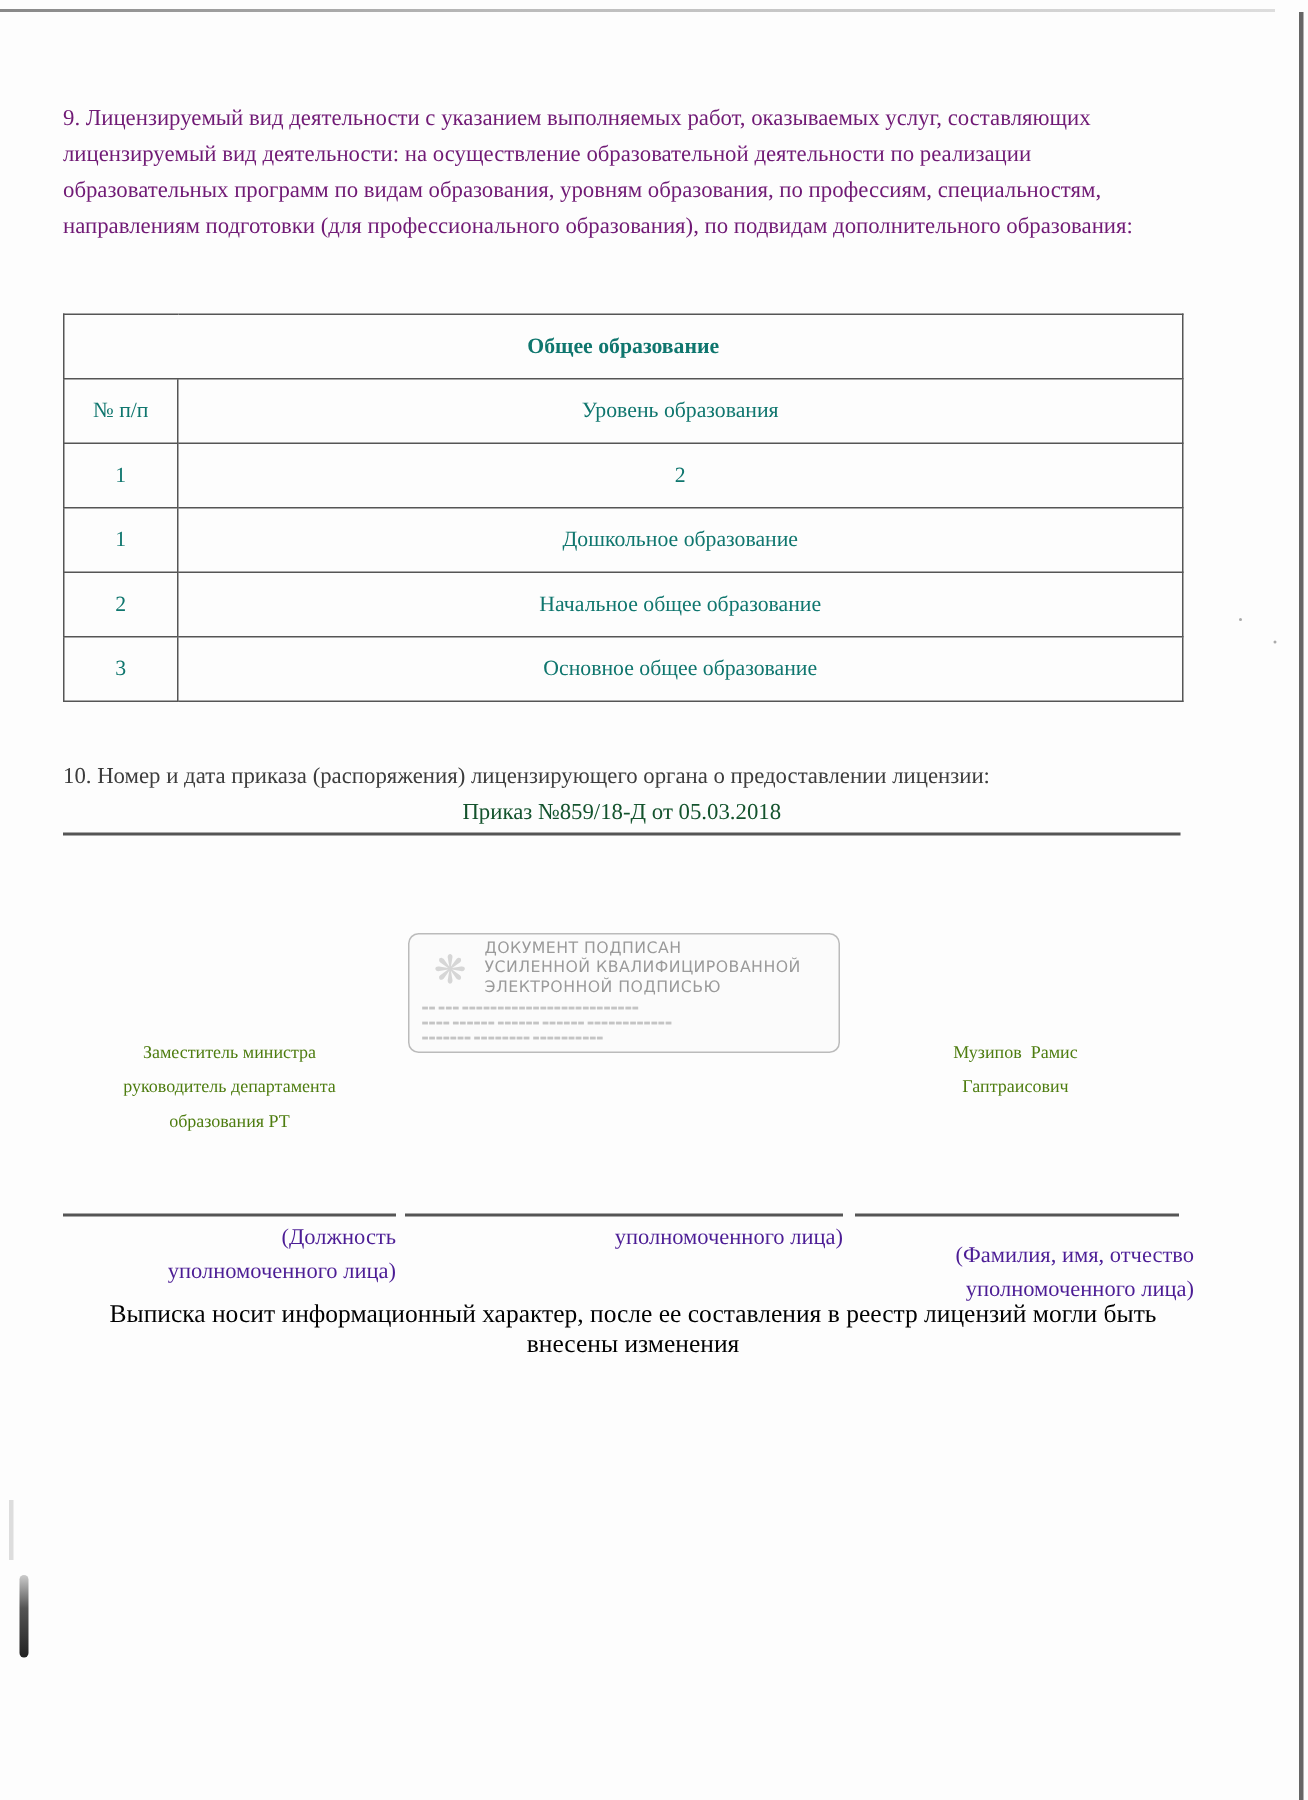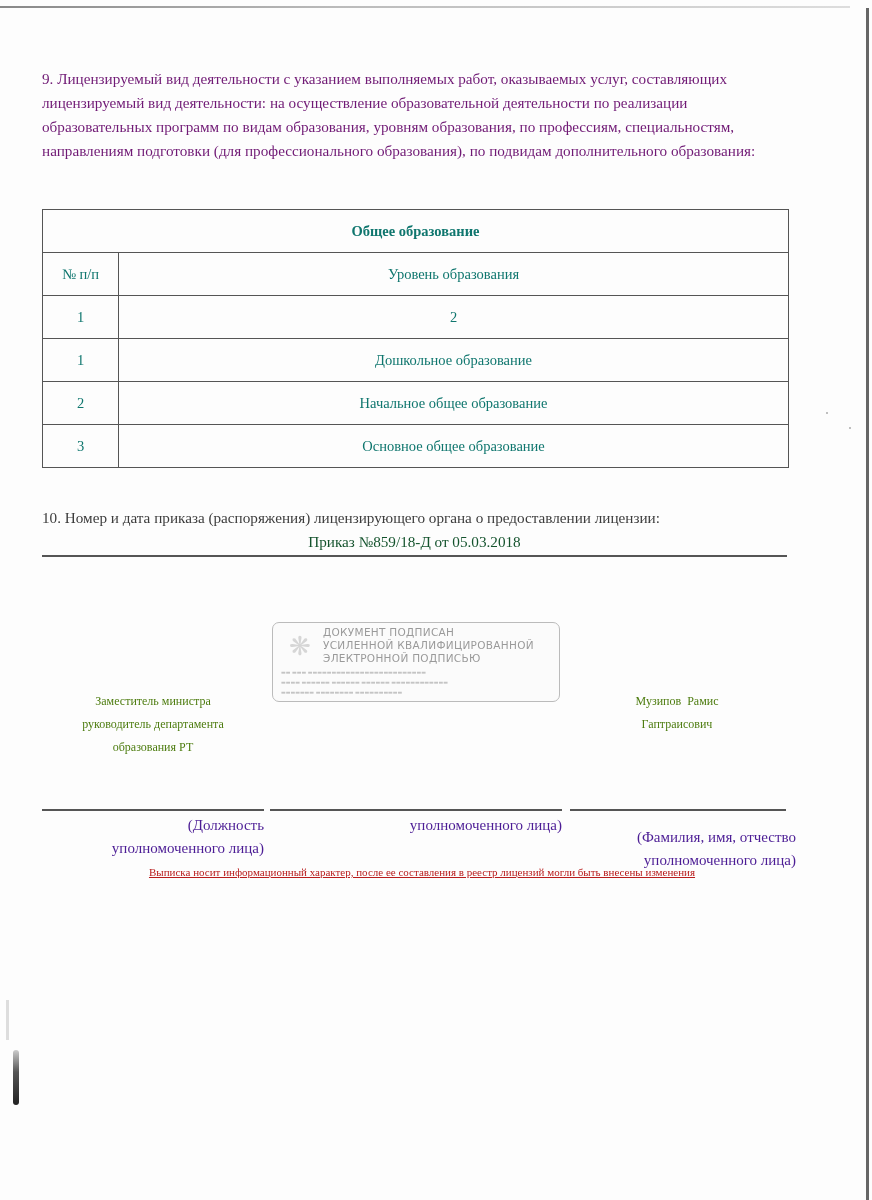--- a/index.html
+++ b/index.html
@@ -39,21 +39,21 @@
     position: absolute; left: 50px; top: 3px; width: 234px; 
     font-family: "DejaVu Sans", sans-serif; font-size: 10.5px; line-height: 13px; color: #9a9a9a; letter-spacing: 0.3px;
   }
   .stamp-line { position: absolute; left: 8px; font-family: "DejaVu Sans", sans-serif; font-size: 5px; color: #c4c4c4; white-space: nowrap; }
 
   .col { position: absolute; text-align: center; font-size: 12px; line-height: 23px; color: #4d7c0f; }
   .col-pos { left: 42px; top: 690px; width: 222px; }
   .col-name { left: 568px; top: 690px; width: 218px; }
   .sigline { position: absolute; top: 809px; height: 2px; background: #555; }
   .cap { position: absolute; top: 814px; text-align: right; font-size: 15px; line-height: 23px; color: #4c1d95; }
-  .note { position: absolute; left: 42px; top: 866px; width: 760px; text-align: center; font-size: 11px; color: #b91c1c; text-decoration: underline; }
+  .note { position: absolute; left: 42px; top: 866px; width: 760px; text-align: center; font-size: 17px; color: #000000; }
   .speck { position: absolute; width: 2px; height: 2px; background: #aaa; border-radius: 1px; }
 </style>
 </head>
 <body>
 
 <div class="scan-top"></div>
 <div class="scan-right"></div>
 <div class="scan-left-faint"></div>
 <div class="scan-left-mark"></div>
 <div class="speck" style="left:826px;top:412px;"></div>

